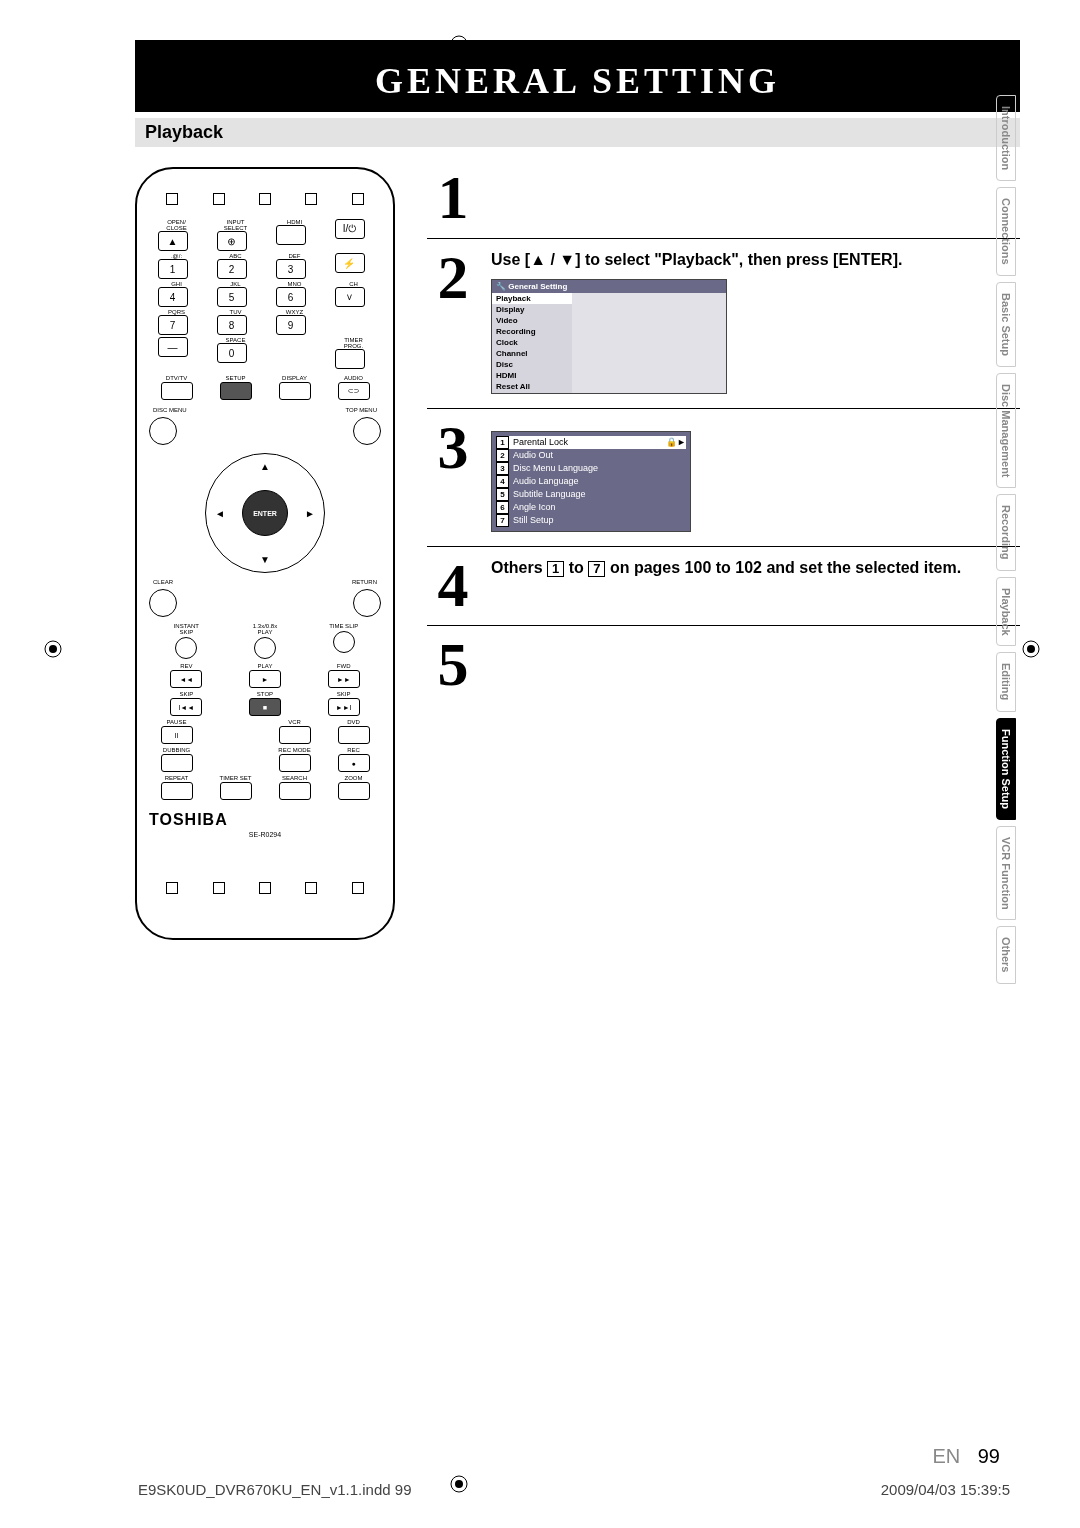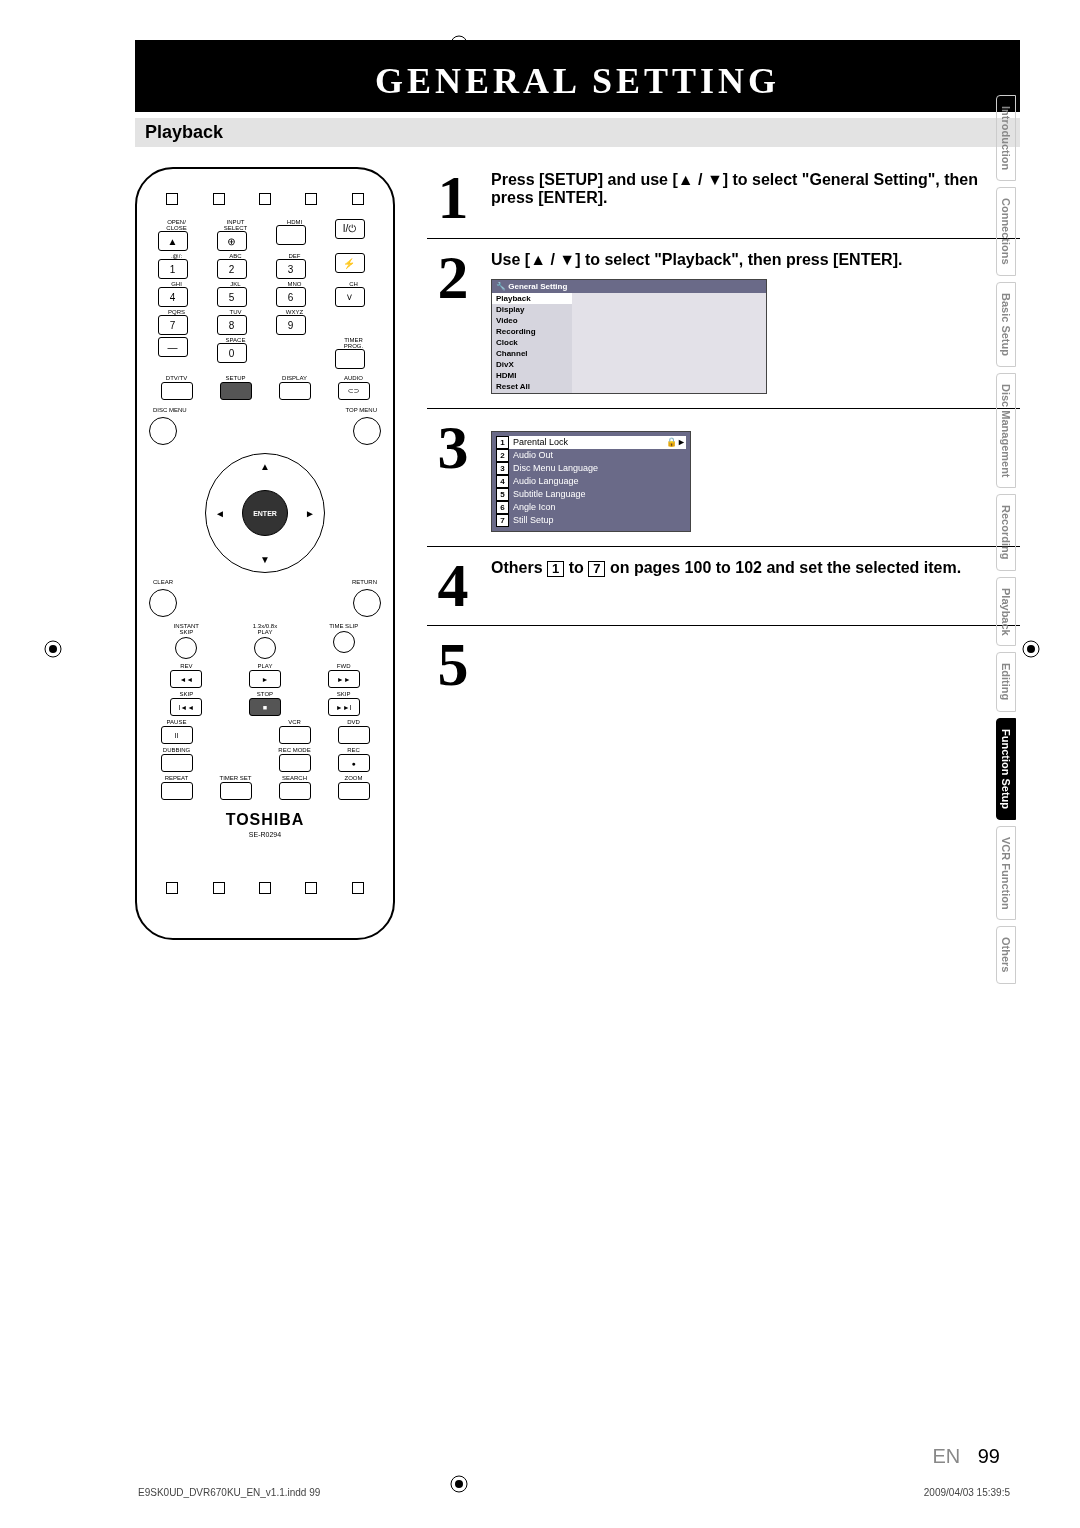--- a/index.html
+++ b/index.html
@@ -22,44 +22,44 @@
 .btnrow { display:flex; justify-content:space-around; margin:2px 0; gap:4px; }
 .lbl { font-size:6px; text-align:center; line-height:1; display:block; }
 .keybtn { border:1px solid #000; border-radius:3px; width:30px; height:20px; display:flex; align-items:center; justify-content:center; font-size:10px; }
 .cell { width:38px; text-align:center; }
 .circlebtn { width:28px; height:28px; border:1px solid #000; border-radius:50%; margin:2px auto; }
 .navpad { position:relative; width:120px; height:120px; margin:6px auto; }
 .navcircle { position:absolute; border:1.5px solid #000; border-radius:50%; }
 .nav-outer { width:100%; height:100%; top:0; left:0; }
 .nav-inner { width:46px; height:46px; top:37px; left:37px; background:#333; color:#fff; font-size:7px; font-weight:700; display:flex; align-items:center; justify-content:center; }
 .nav-arrow { position:absolute; font-size:10px; }
-.brand { text-align:center; font-weight:900; font-size:16px; letter-spacing:1px; margin-top:10px; }
+.brand { font-weight:900; font-size:16px; letter-spacing:1px; margin-top:10px; }
 .model { text-align:center; font-size:7px; margin-top:2px; }
 .instr-col { flex:1; }
 .intro-box { border:1px solid #000; padding:6px 10px; font-size:14px; margin-bottom:16px; }
 .step { display:flex; gap:12px; border-bottom:1px solid #000; padding:4px 0 14px; margin-bottom:8px; }
 .step:last-of-type { border-bottom:none; }
 .stepnum { font-size:62px; font-weight:900; line-height:0.85; font-family:Georgia,'Times New Roman',serif; width:52px; flex:0 0 52px; text-align:center; }
 .steptext { flex:1; }
 .steptext .main { font-weight:700; font-size:16px; }
-.menu-shot { border:1px solid #444; background:#e3e1e8; width:276px; margin-top:10px; font-size:9px; }
+.menu-shot { border:1px solid #444; background:#e3e1e8; width:236px; margin-top:10px; font-size:9px; }
 .menu-shot .hdr { background:#6a6a88; color:#fff; font-size:8px; padding:2px 4px; font-weight:700; }
 .menu-shot .sidebar { background:#d6d5de; width:80px; float:left; min-height:100px; }
 .menu-shot .sidebar div { padding:1px 4px; font-weight:700; font-size:8px; }
 .menu-shot .sidebar div.sel { background:#fff; }
 .menu-shot::after { content:""; display:block; clear:both; }
 .menu-shot .body { min-height:100px; }
 .submenu-shot { border:1px solid #444; background:#6a6a88; color:#fff; width:200px; margin-top:10px; padding:4px; font-size:9px; }
 .submenu-shot .row { display:flex; align-items:center; gap:4px; }
 .submenu-shot .numbox { background:#fff; color:#000; border:1px solid #000; width:13px; height:13px; display:flex; align-items:center; justify-content:center; font-size:8px; font-weight:700; }
 .submenu-shot .row.sel { background:#fff; color:#000; }
 .subnote { font-size:13px; margin-top:6px; }
 .pagefoot { position:absolute; bottom:60px; right:80px; font-weight:400; font-size:20px; }
 .pagefoot .lang { color:#888; margin-right:12px; }
-.footmeta { position:absolute; bottom:30px; left:90px; right:70px; font-size:10px; color:#444; display:flex; justify-content:space-between;padding-left:48px; }
+.footmeta { position:absolute; bottom:30px; left:90px; right:70px; font-size:15px; color:#444; display:flex; justify-content:space-between;padding-left:48px; }
 .side-tabs { position:absolute; right:60px; top:95px; width:24px; }
 .side-tabs .tab { writing-mode:vertical-rl; font-size:11px; color:#888; border:1px solid #ccc; border-radius:4px 0 0 4px; padding:10px 3px; margin-bottom:6px; text-align:center; font-weight:700; }
 .side-tabs .tab.active { background:#000; color:#fff; border-color:#000; }
 .inline-box { display:inline-block; border:1.5px solid #000; padding:0 4px; font-size:13px; font-weight:700; vertical-align:baseline; line-height:1.1; }
 .inline-stop { display:inline-block; width:11px; height:11px; background:#000; vertical-align:baseline; }
 .remote-block { font-size:7px; }
 .trirow { display:flex; justify-content:space-between; font-size:6px; }
 .rectbtn { border:1px solid #000; border-radius:3px; width:32px; height:18px; display:flex; align-items:center; justify-content:center; font-size:7px; margin:1px auto; }
 .rectbtn.dark { background:#555; color:#fff; }
 </style>
@@ -366,39 +366,36 @@
             <div class="sq"></div>
             <div class="sq"></div>
           </div>
       </div>
     </div>
 
     <div class="instr-col">
 
       <div class="step">
         <div class="stepnum">1</div>
-        <div class="steptext">
-            <div class="main">Press [SETUP] and use [▲ / ▼] to select "General Setting", then press [ENTER].</div>
-          </div>
       </div>
 
       <div class="step">
         <div class="stepnum">2</div>
         <div class="steptext">
           <div class="main">Use [▲ / ▼] to select "Playback", then press [ENTER].</div>
           <div class="menu-shot">
             <div class="hdr"><span>🔧</span> <span>General Setting</span></div>
             <div class="sidebar">
               <div class="sel">Playback</div>
               <div>Display</div>
               <div>Video</div>
               <div>Recording</div>
               <div>Clock</div>
               <div>Channel</div>
-              <div>DivX</div>
+              <div>Disc</div>
               <div>HDMI</div>
               <div>Reset All</div>
             </div>
             <div class="body"></div>
           </div>
         </div>
       </div>
 
       <div class="step">
         <div class="stepnum">3</div>

